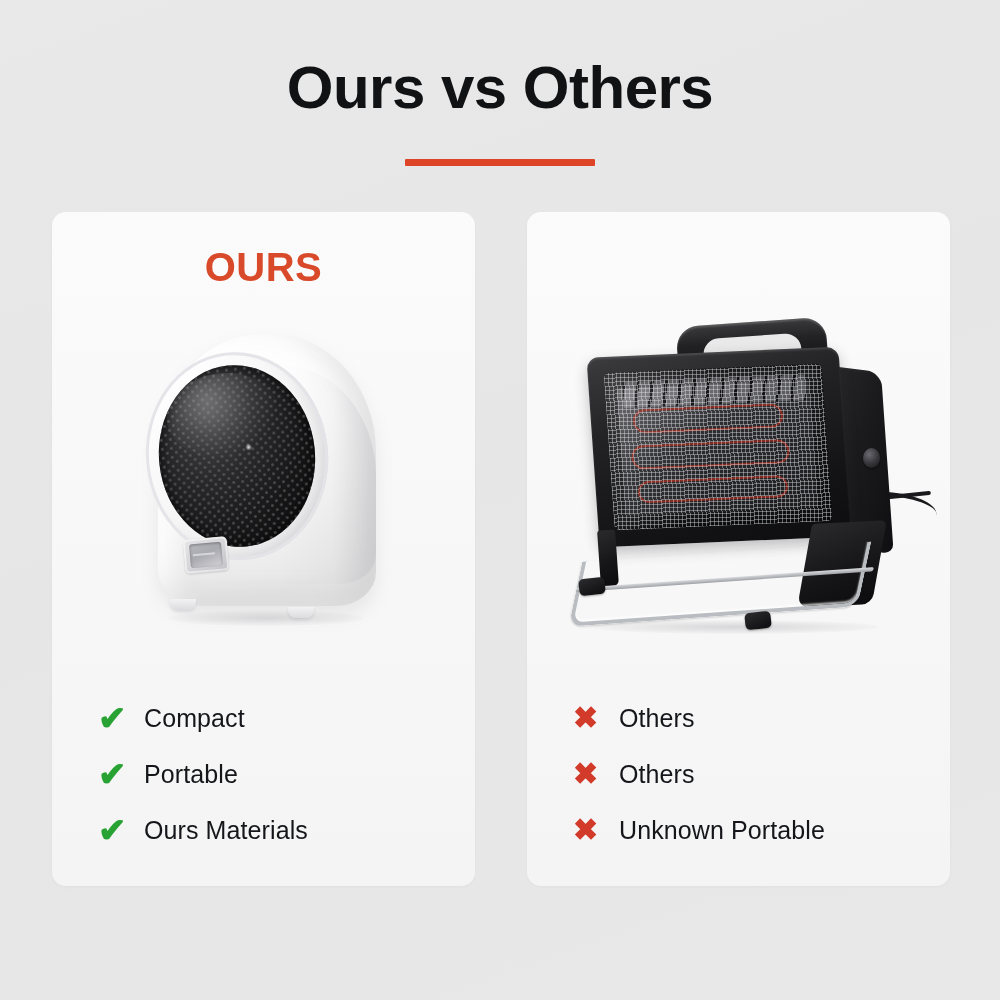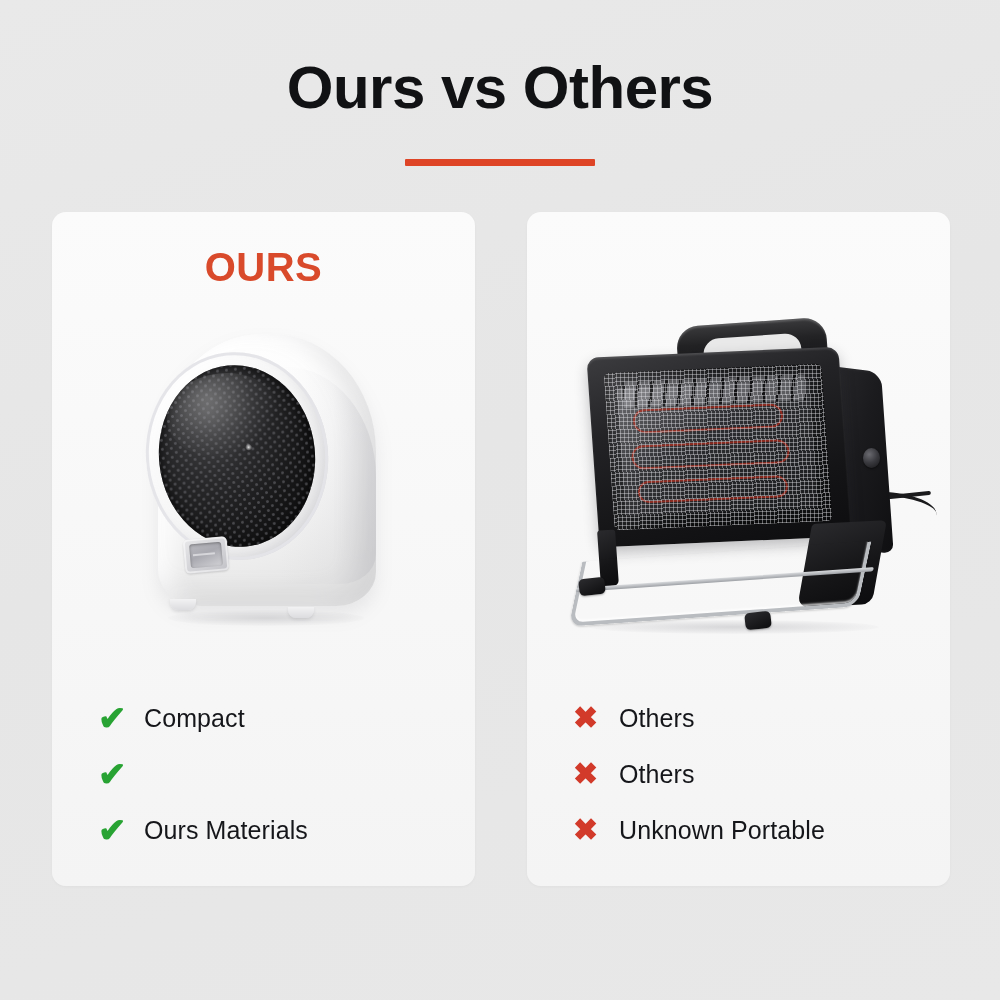--- a/index.html
+++ b/index.html
@@ -539,20 +539,21 @@
         </div>
       </div>
 
       <div class="feature-list">
         <div class="feature-row">
           <span class="feature-icon check">✔</span>
           <span class="feature-label">Compact</span>
         </div>
         <div class="feature-row">
           <span class="feature-icon check">✔</span>
+          <span class="feature-label">Portable</span>
         </div>
         <div class="feature-row">
           <span class="feature-icon check">✔</span>
           <span class="feature-label">Ours Materials</span>
         </div>
       </div>
     </div>
 
     <div class="card">
 

